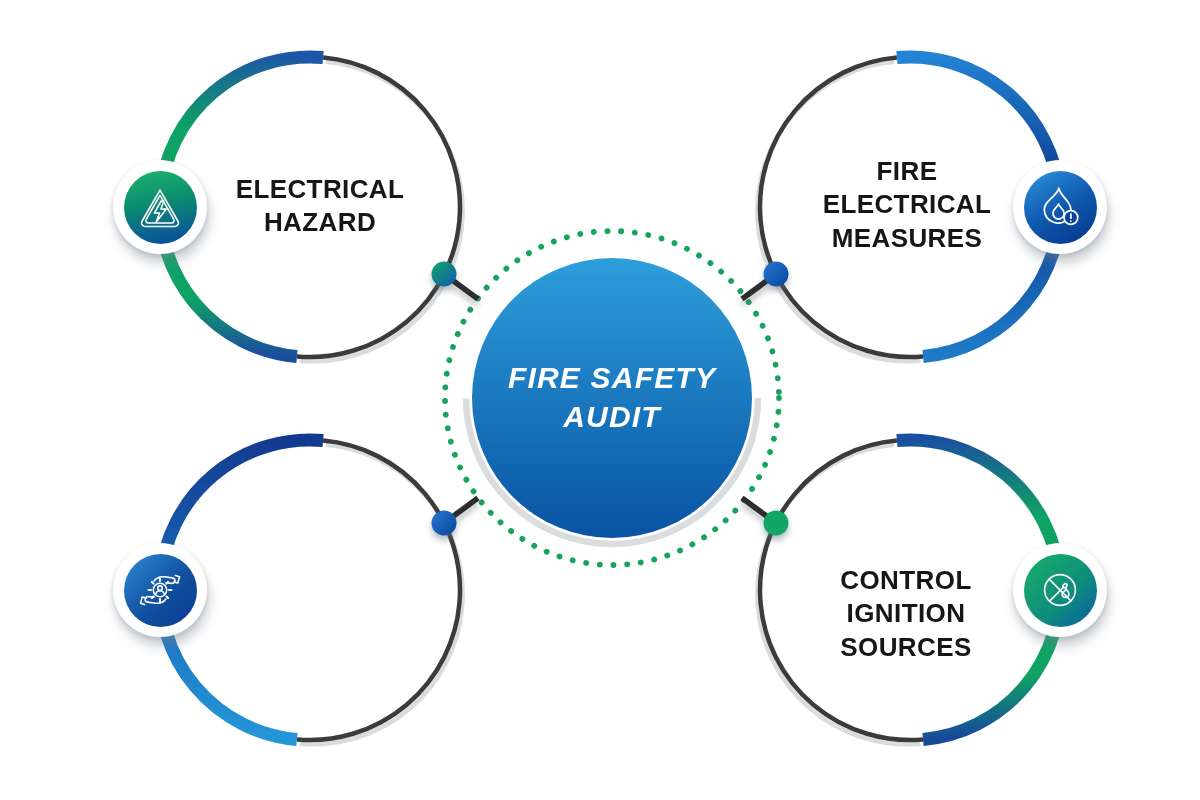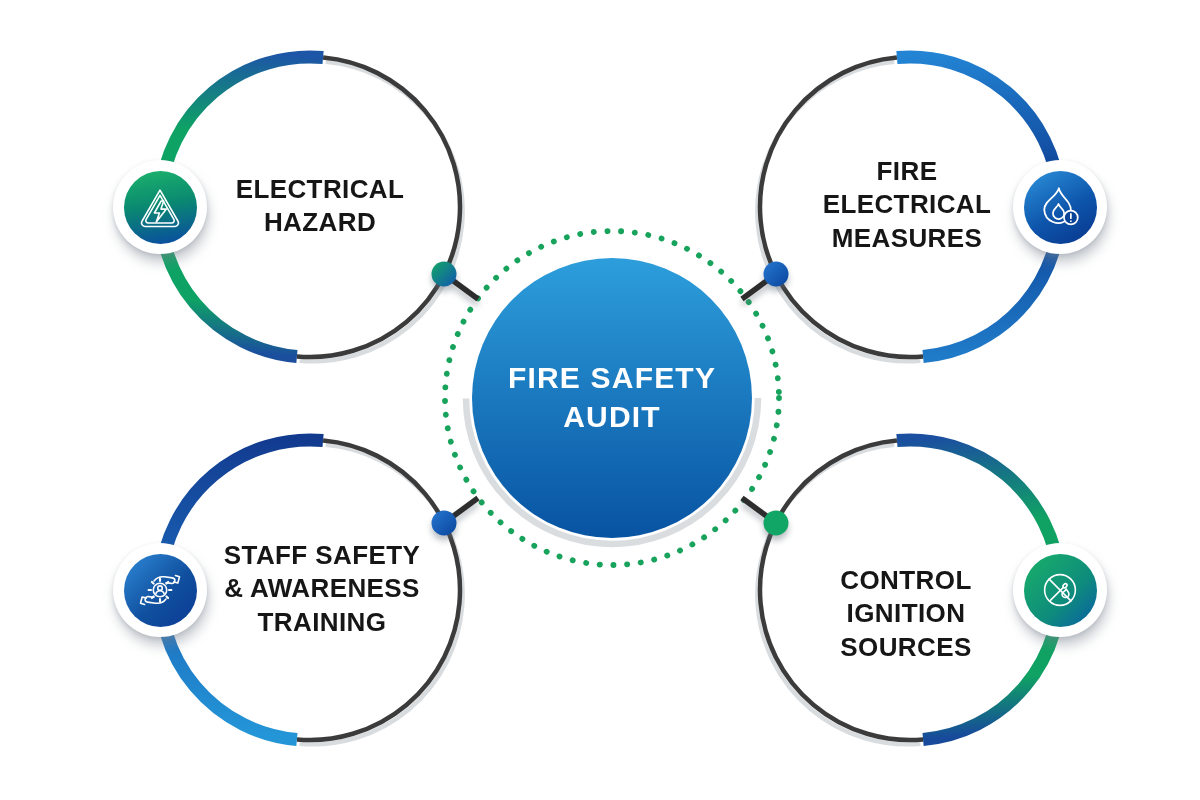--- a/index.html
+++ b/index.html
@@ -11,21 +11,21 @@
   .node-label{
     position:absolute;transform:translate(-50%,-50%);
     text-align:center;white-space:pre-line;
     font-weight:700;font-size:26px;line-height:1.28;
     color:#161616;letter-spacing:.4px;
   }
   .center-label{
     position:absolute;transform:translate(-50%,-50%);
     text-align:center;white-space:pre-line;
     font-weight:700;font-size:30px;line-height:1.3;
-    color:#ffffff;letter-spacing:1.2px;
+    color:#ffffff;letter-spacing:1.2px;font-style:italic;
   }
   .badge{
     position:absolute;width:94px;height:94px;border-radius:50%;background:#fff;
     box-shadow:2px 9px 12px rgba(120,130,142,.40),0 2px 4px rgba(120,130,142,.25);
     display:flex;align-items:center;justify-content:center;
   }
   .badge-core{
     width:73px;height:73px;border-radius:50%;
     display:flex;align-items:center;justify-content:center;
   }
@@ -187,23 +187,20 @@
         </g>
       </svg>
     </div>
   </div>
 
   <div class="node-label" style="left:320px;top:206px;">ELECTRICAL
 HAZARD</div>
   <div class="node-label" style="left:907px;top:205px;">FIRE
 ELECTRICAL
 MEASURES</div>
-  <div class="node-label" style="left:322px;top:589px;">STAFF SAFETY
-&amp; AWARENESS
-TRAINING</div>
   <div class="node-label" style="left:906px;top:614px;">CONTROL
 IGNITION
 SOURCES</div>
 
   <div class="center-label" style="left:612px;top:397px;">FIRE SAFETY
 AUDIT</div>
 
 </div>
 
 </body></html>

